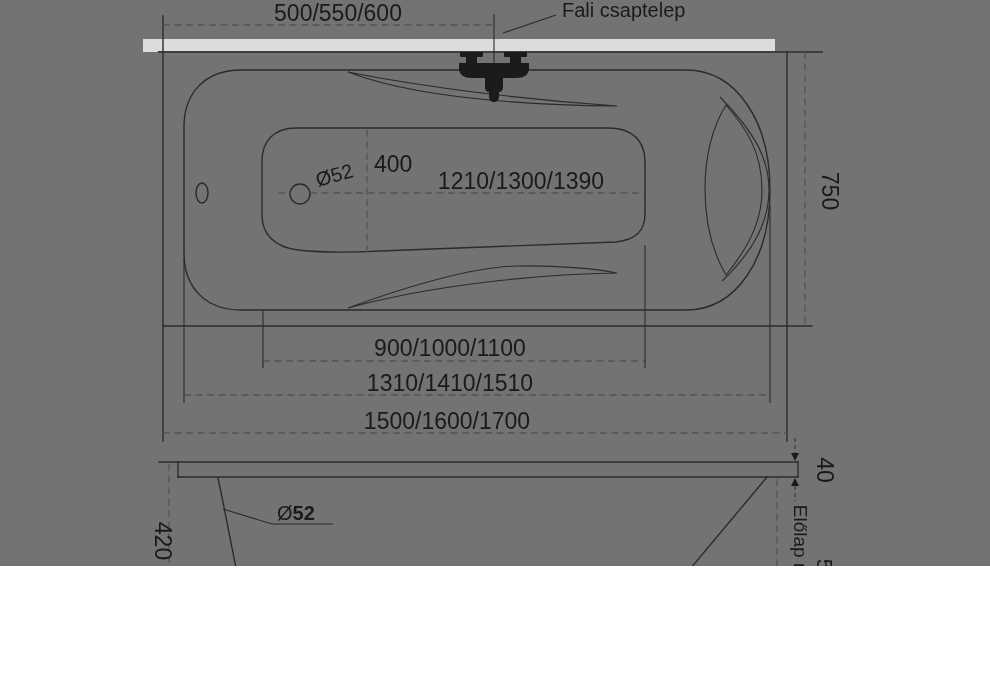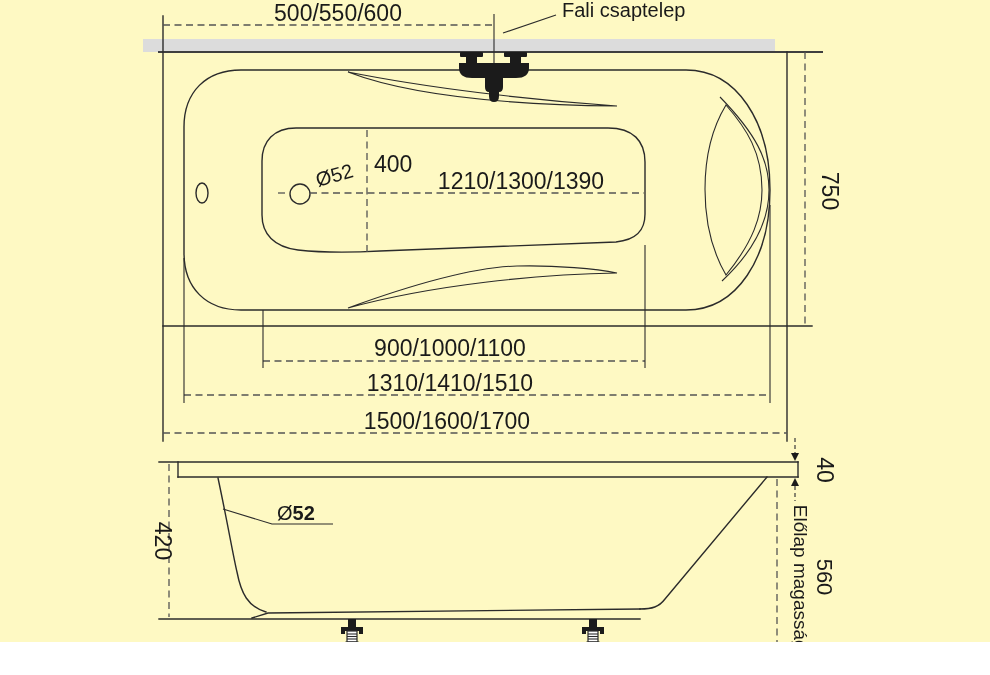--- a/index.html
+++ b/index.html
@@ -1,16 +1,16 @@
 <!DOCTYPE html>
 <html><head>
 <meta charset="utf-8">
 <style>
   html,body{margin:0;padding:0;background:#ffffff;}
-  .stage{width:990px;height:642px;position:relative;background:#fef9c3;overflow:hidden;}
+  .stage{width:990px;height:566px;position:relative;background:#737373;overflow:hidden;}
   svg{display:block;}
   text{fill:#1a1a1a;font-family:"Liberation Sans",sans-serif;}
   .t23{font-size:23px;}
   .t22{font-size:22px;}
   .t20{font-size:20px;}
   .t19{font-size:19px;}
   .ln{stroke:#2b2b2b;stroke-width:1.4;fill:none;stroke-linecap:square;}
   .lnt{stroke:#2b2b2b;stroke-width:1.1;fill:none;}
   .dash{stroke:#545454;stroke-width:1.3;fill:none;stroke-dasharray:7 4.5;}
   .dash2{stroke:#3a3a3a;stroke-width:1.2;fill:none;stroke-dasharray:4 3;}

